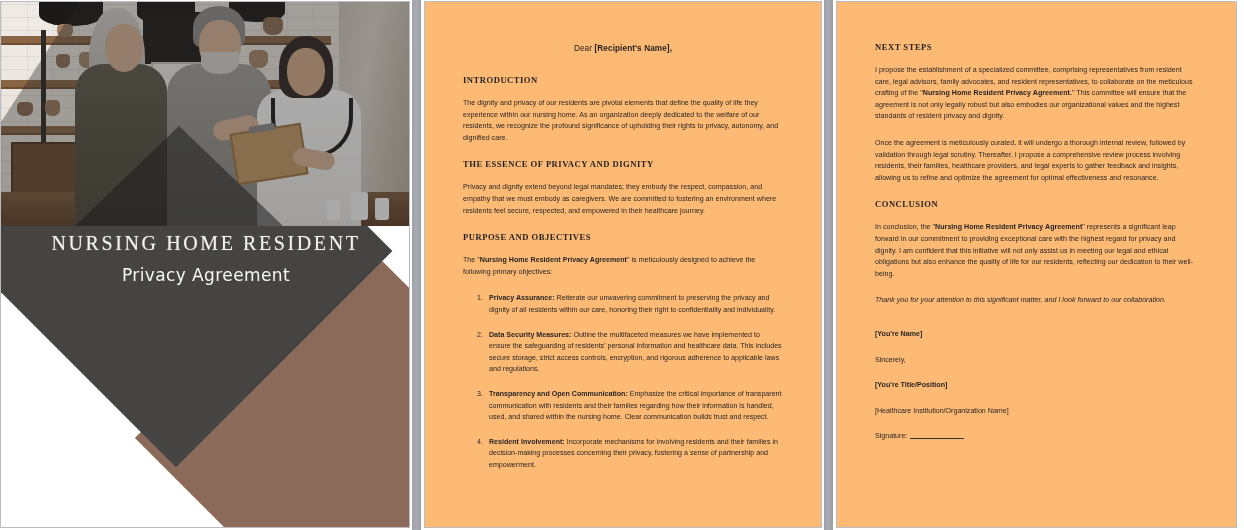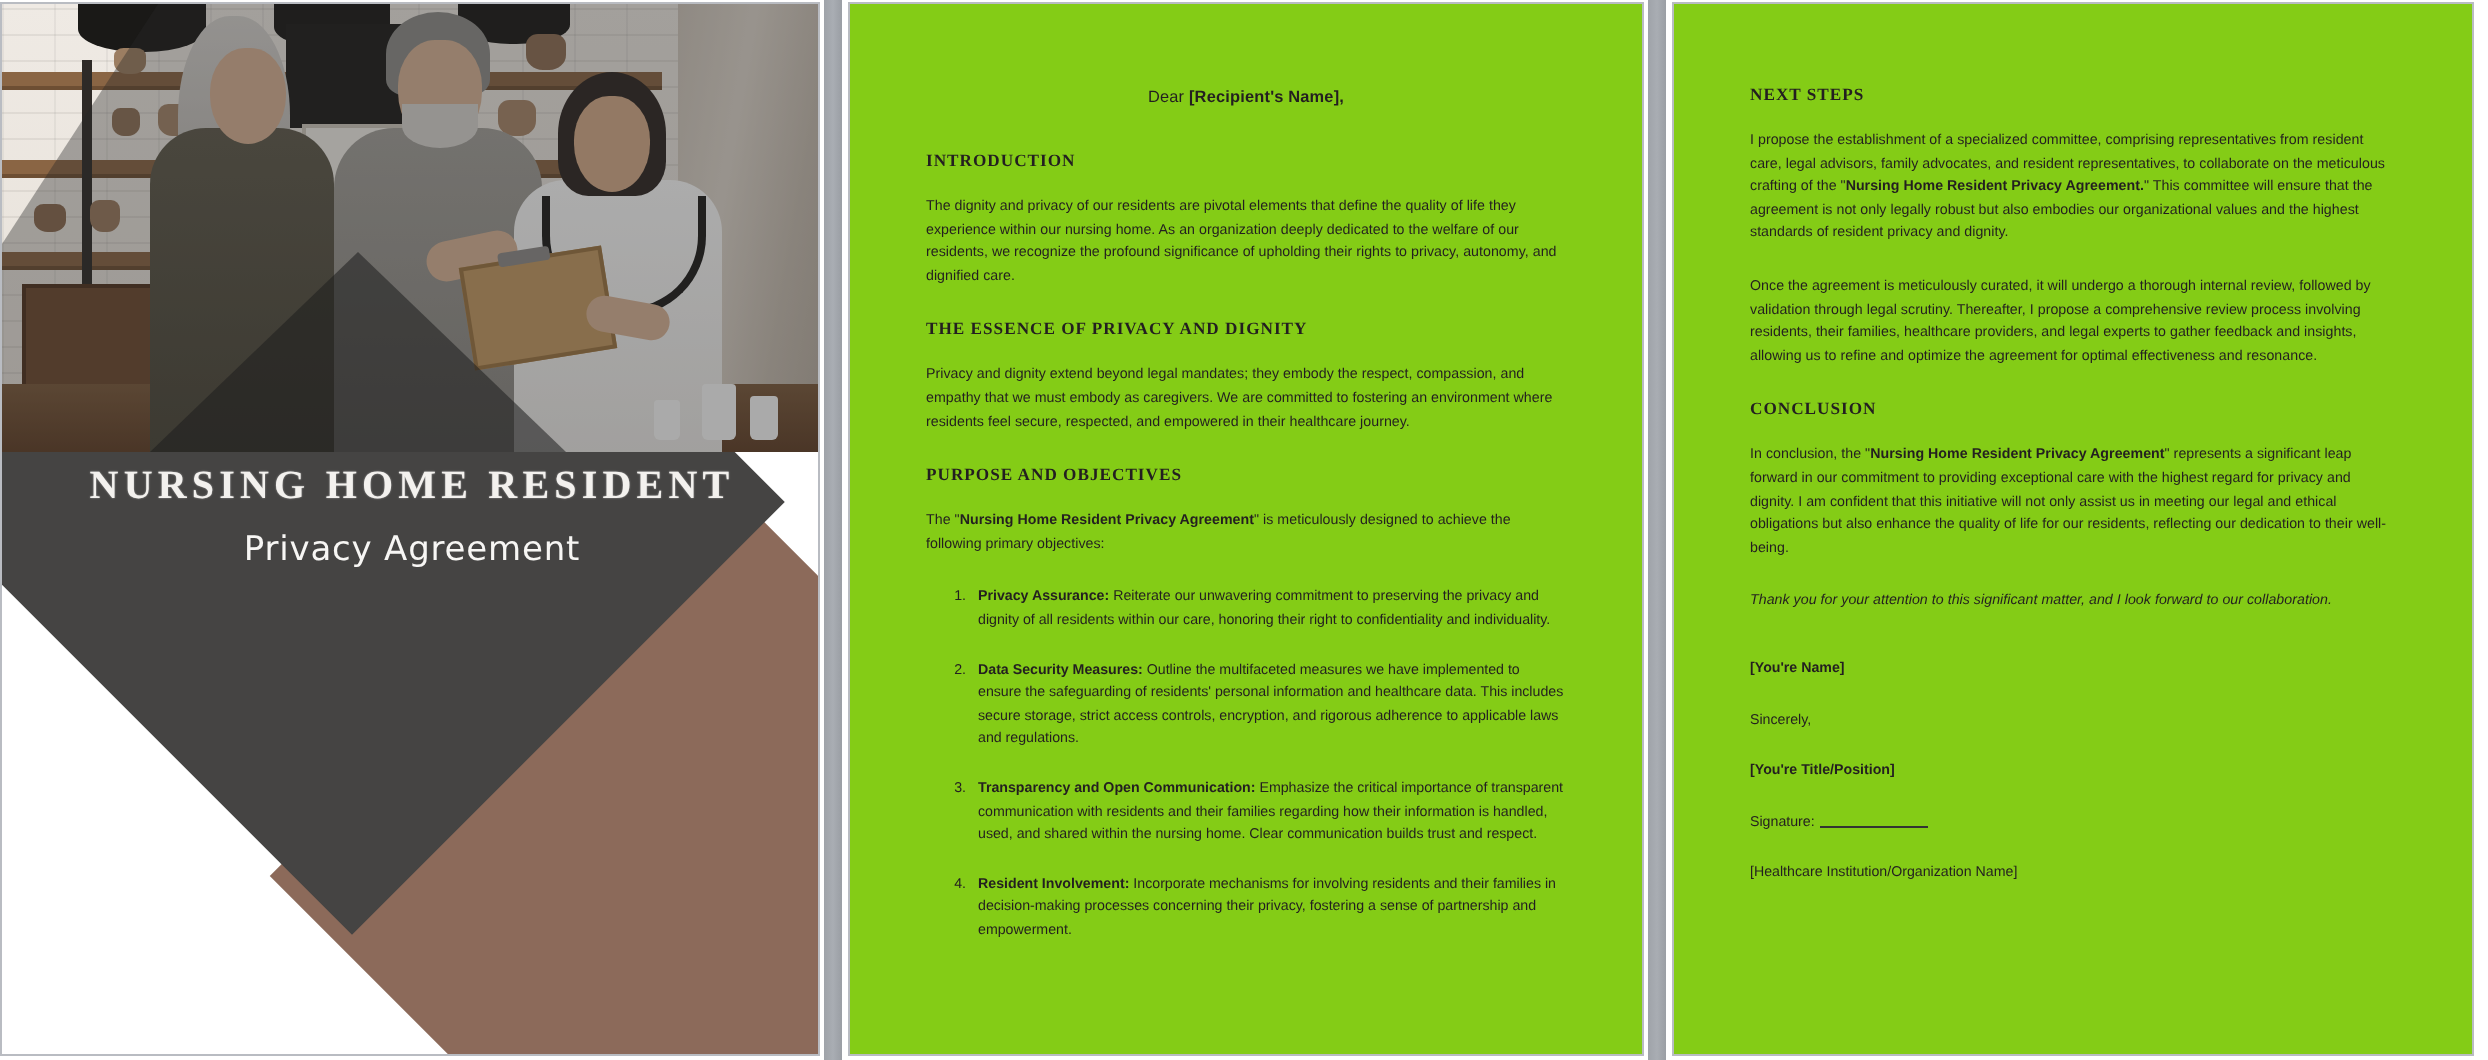--- a/index.html
+++ b/index.html
@@ -14,21 +14,21 @@
     width:1244px;height:530px;
     display:block;
     background:#ffffff;
   }
 
   
   .page{
     position:absolute;
     top:1px;
     height:527px;
-    background:#84cc16;
+    background:#fdba74;
     border:1px solid #b9bcc2;
     box-sizing:border-box;
     overflow:hidden;
   }
   #page-cover{ left:0px;  width:410px; }
   #page-two  { left:424px; width:398px; }
   #page-three{ left:836px; width:401px; }
 
   .gutter{
     position:absolute;
@@ -213,21 +213,21 @@
     z-index:5;
   }
   .cover-title{
     font-family:"Liberation Serif", serif;
     color:#f3f1ee;
     font-size:20px;
     letter-spacing:2.6px;
     line-height:23px;
     text-align:center;
     text-transform:uppercase;
-    font-weight:700;
+    font-weight:400;
     text-shadow:0 0 1px rgba(255,255,255,.5);
   }
   .cover-subtitle{
     font-family:"DejaVu Sans", sans-serif;
     color:#f7f6f4;
     font-size:17px;
     letter-spacing:.4px;
     margin-top:10px;
     text-align:center;
     font-weight:400;
@@ -403,19 +403,19 @@
       <p class="body">Once the agreement is meticulously curated, it will undergo a thorough internal review, followed by validation through legal scrutiny. Thereafter, I propose a comprehensive review process involving residents, their families, healthcare providers, and legal experts to gather feedback and insights, allowing us to refine and optimize the agreement for optimal effectiveness and resonance.</p>
 
       <h2 class="sec">CONCLUSION</h2>
       <p class="body"><span>In conclusion, the "</span><b>Nursing Home Resident Privacy Agreement</b><span>" represents a significant leap forward in our commitment to providing exceptional care with the highest regard for privacy and dignity. I am confident that this initiative will not only assist us in meeting our legal and ethical obligations but also enhance the quality of life for our residents, reflecting our dedication to their well-being.</span></p>
       <p class="body closing-italic">Thank you for your attention to this significant matter, and I look forward to our collaboration.</p>
 
       <div class="sig-block">
         <p class="sig-line bold">[You're Name]</p>
         <p class="sig-line">Sincerely,</p>
         <p class="sig-line bold">[You're Title/Position]</p>
+        <p class="sig-line">[Healthcare Institution/Organization Name]</p>
         <p class="sig-line"><span>Signature:</span><span class="sig-rule"></span></p>
-        <p class="sig-line">[Healthcare Institution/Organization Name]</p>
       </div>
     </div>
   </div>
 
 </div>
 
 </body></html>

